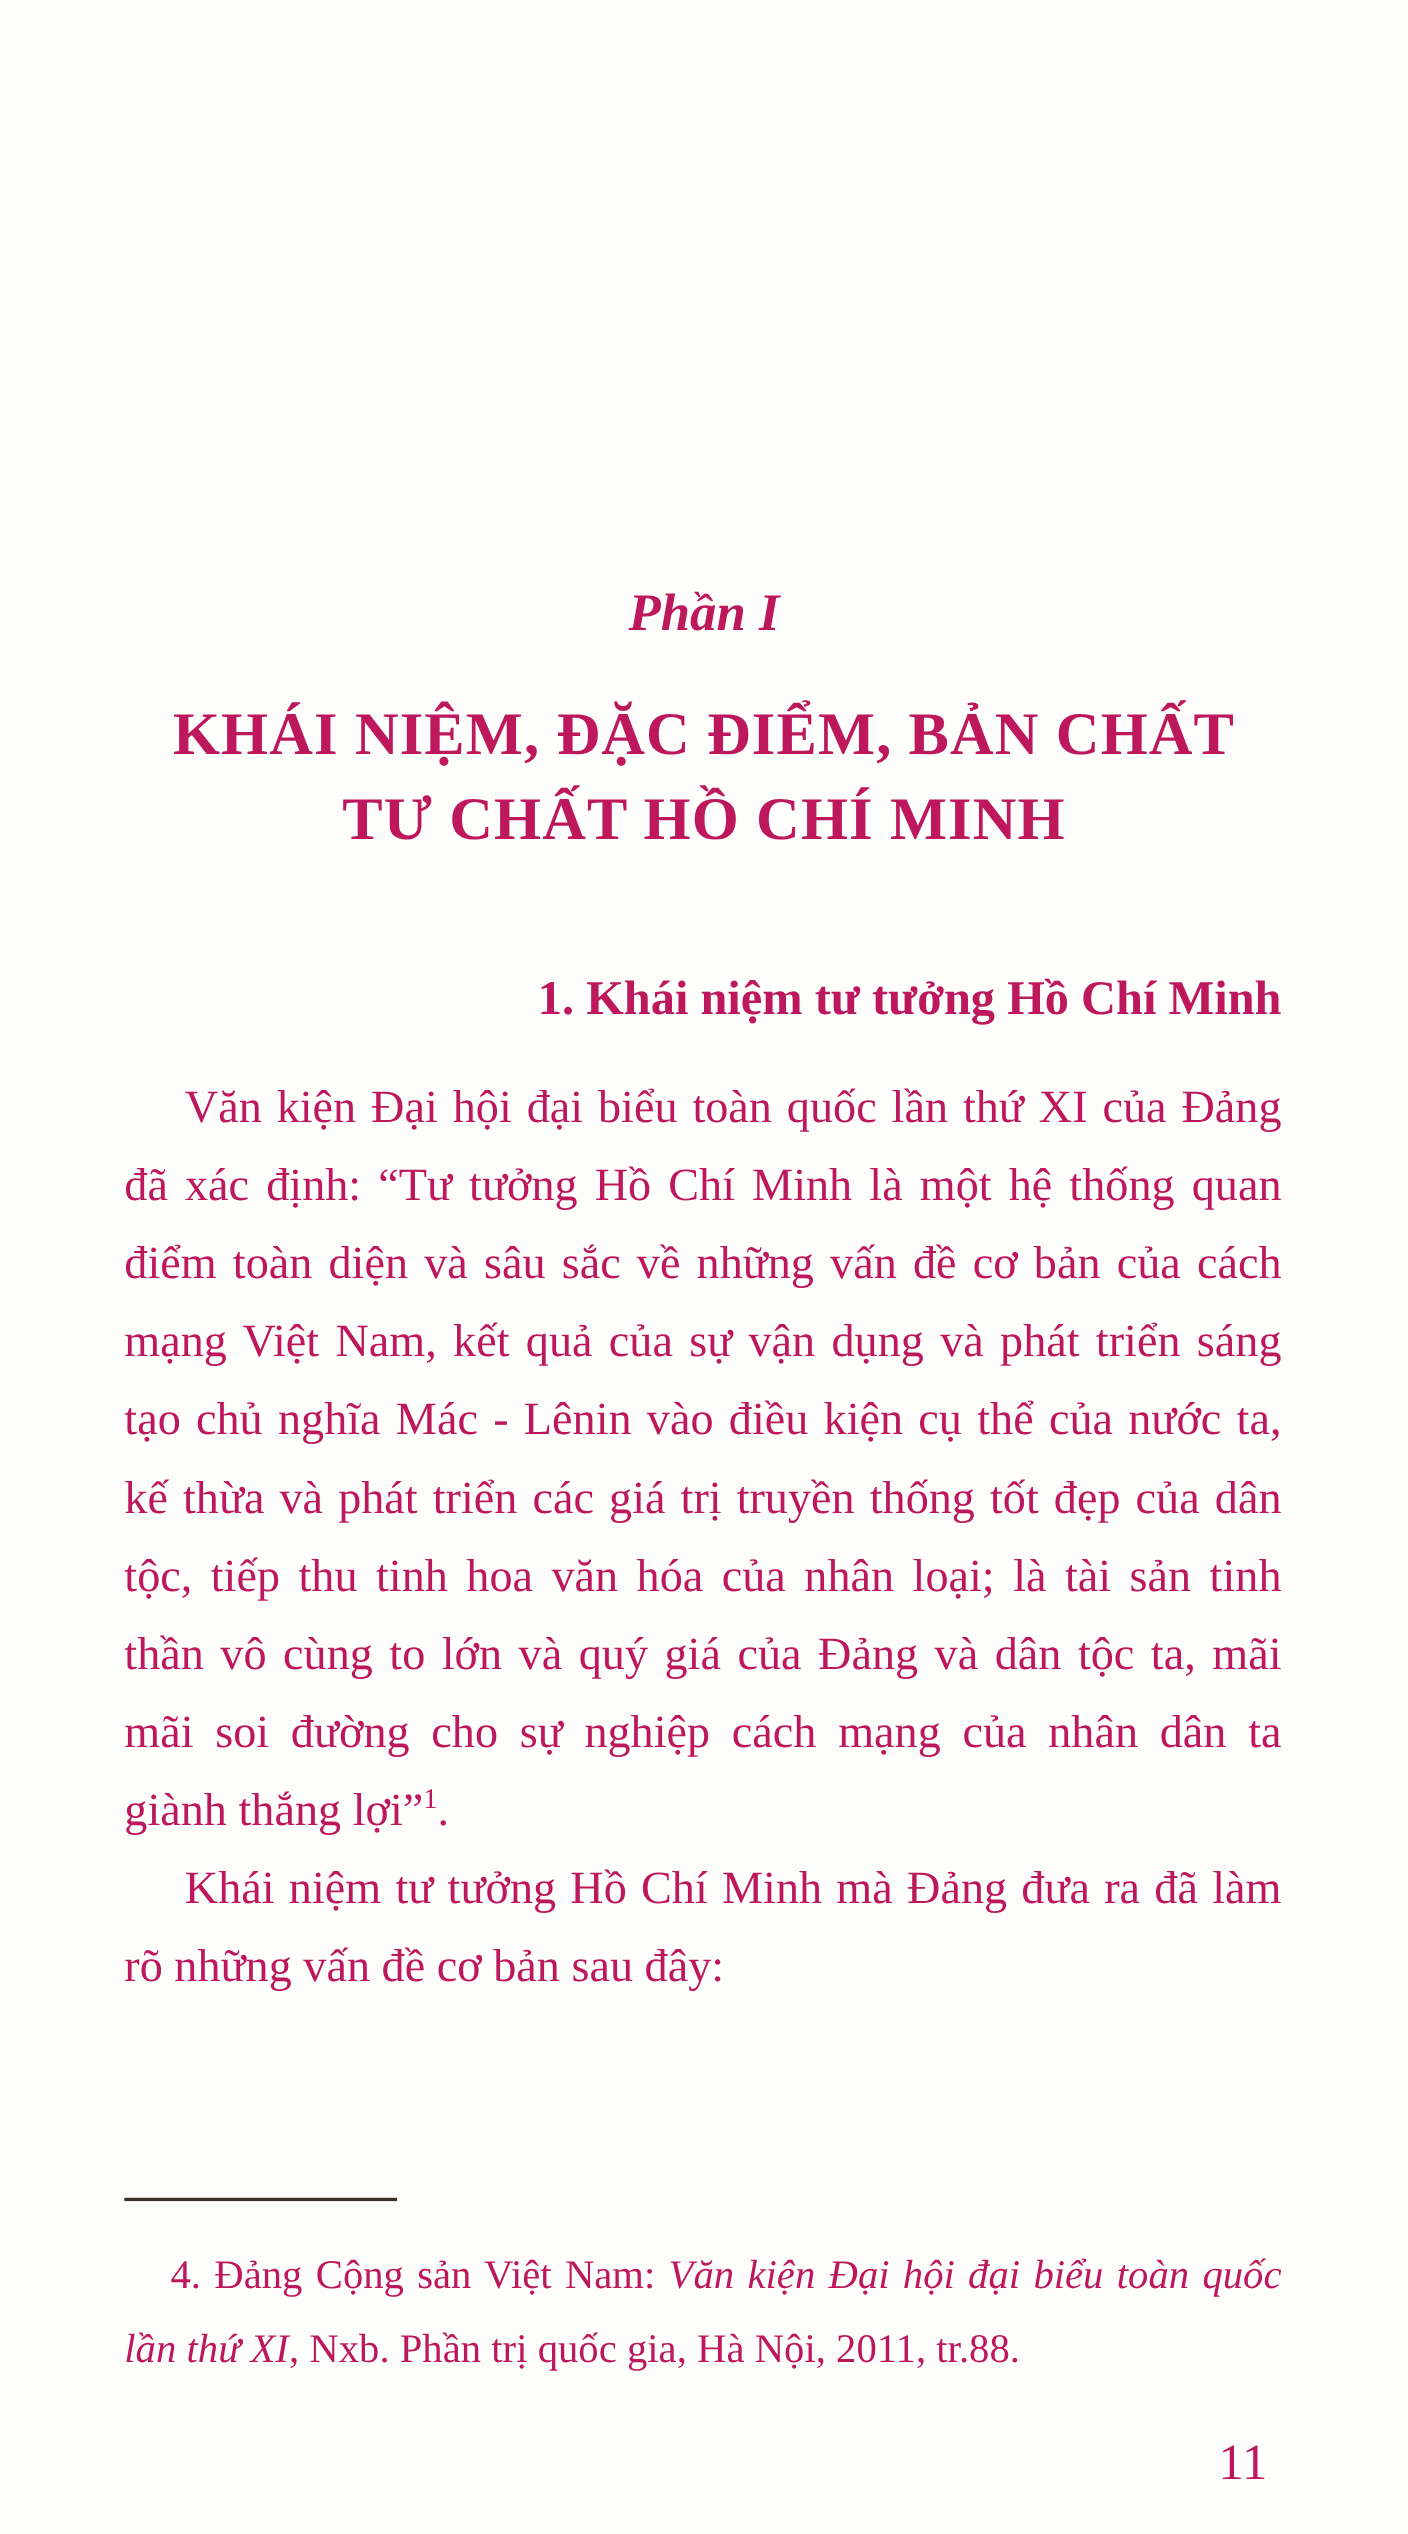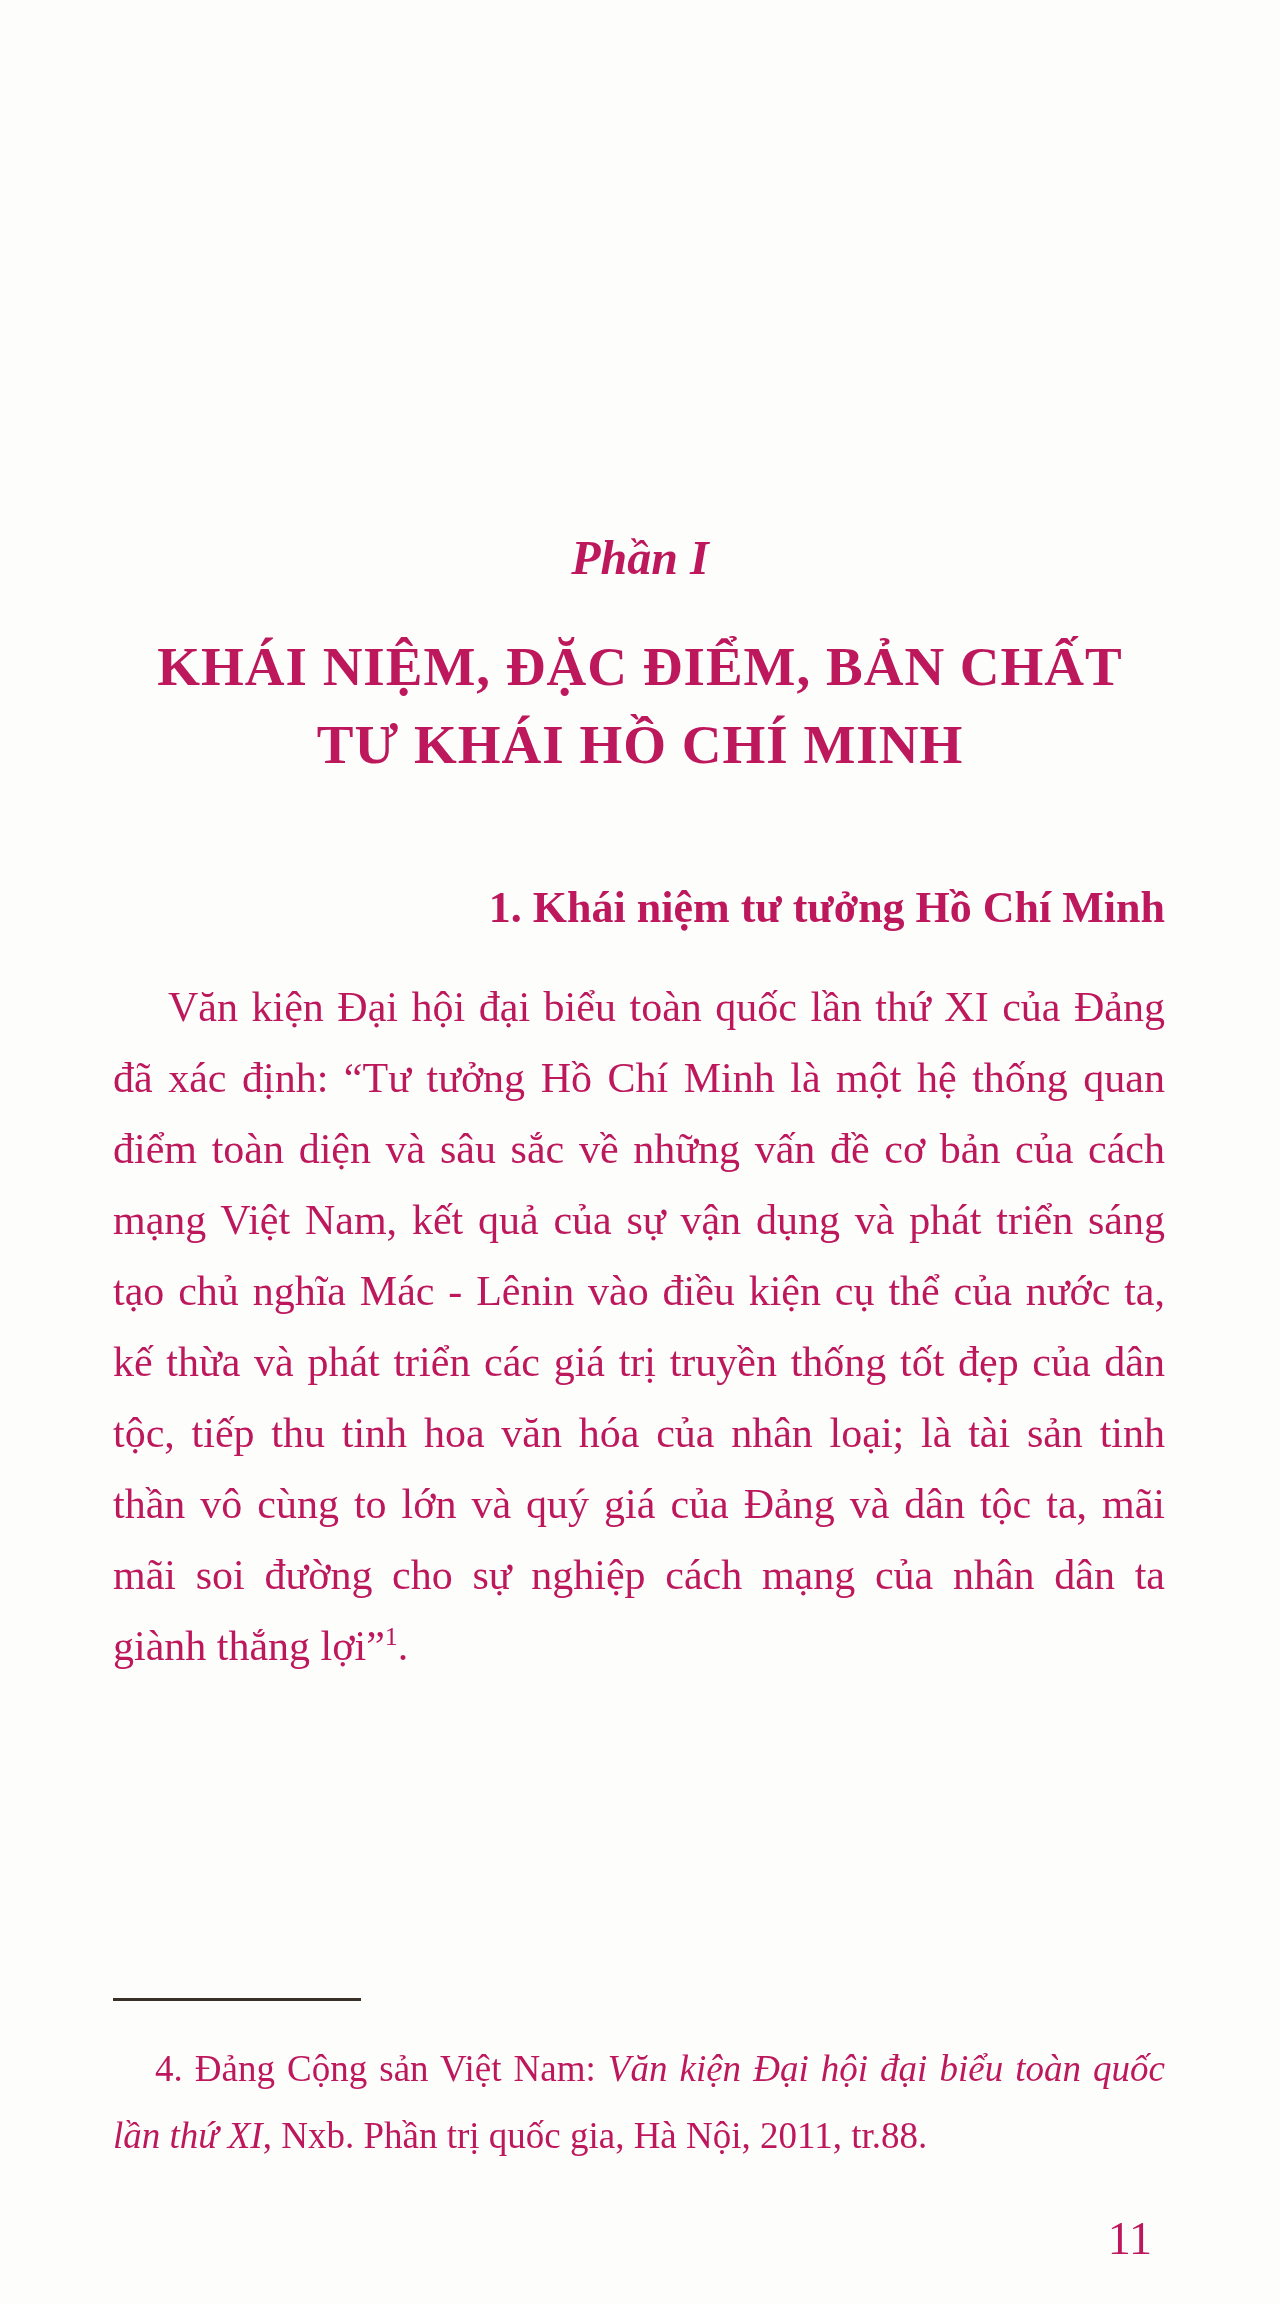--- a/index.html
+++ b/index.html
@@ -87,27 +87,28 @@
 </style>
 </head>
 <body>
 
 <div class="page">
 
   <div class="part-label">Phần I</div>
 
   <h1 class="main-title">
     <span>KHÁI NIỆM, ĐẶC ĐIỂM, BẢN CHẤT</span><br>
-    <span>TƯ KHÁI HỒ CHÍ MINH</span>
+    <span>TƯ CHẤT HỒ CHÍ MINH</span>
   </h1>
 
   <h2 class="section-heading">1. Khái niệm tư tưởng Hồ Chí Minh</h2>
 
   <div class="body-text">
     <p class="para"><span>Văn kiện Đại hội đại biểu toàn quốc lần thứ XI của Đảng đã xác định: “Tư tưởng Hồ Chí Minh là một hệ thống quan điểm toàn diện và sâu sắc về những vấn đề cơ bản của cách mạng Việt Nam, kết quả của sự vận dụng và phát triển sáng tạo chủ nghĩa Mác - Lênin vào điều kiện cụ thể của nước ta, kế thừa và phát triển các giá trị truyền thống tốt đẹp của dân tộc, tiếp thu tinh hoa văn hóa của nhân loại; là tài sản tinh thần vô cùng to lớn và quý giá của Đảng và dân tộc ta, mãi mãi soi đường cho sự nghiệp cách mạng của nhân dân ta giành thắng lợi”</span><sup>1</sup><span>.</span></p>
+    <p class="para">Khái niệm tư tưởng Hồ Chí Minh mà Đảng đưa ra đã làm rõ những vấn đề cơ bản sau đây:</p>
   </div>
 
   <div class="footnote-block">
     <div class="footnote-rule"></div>
     <p class="footnote"><span>4. Đảng Cộng sản Việt Nam: </span><i>Văn kiện Đại hội đại biểu toàn quốc lần thứ XI</i><span>, Nxb. Phần trị quốc gia, Hà Nội, 2011, tr.88.</span></p>
   </div>
 
   <div class="page-number">11</div>
 
 </div>

